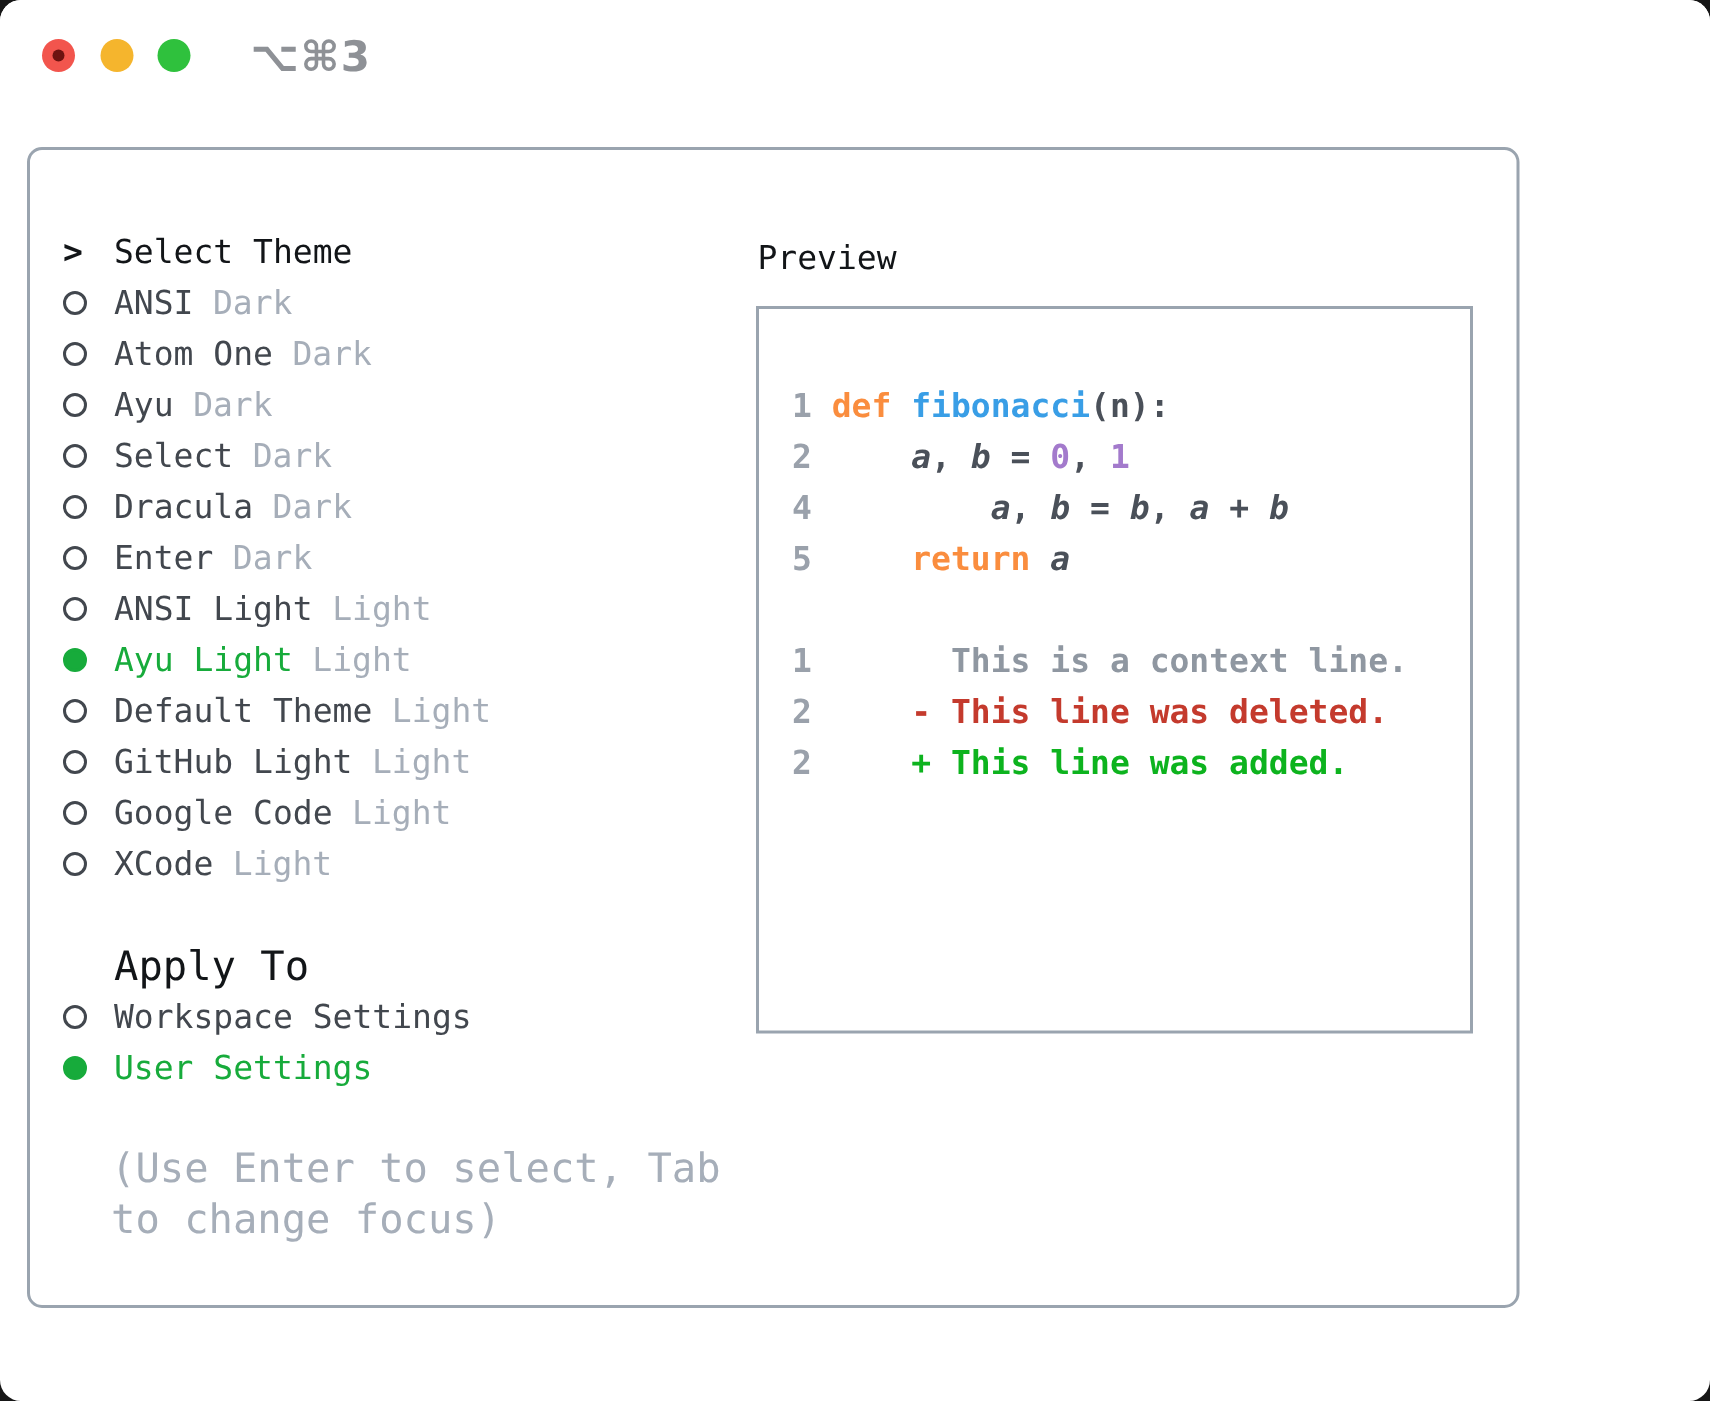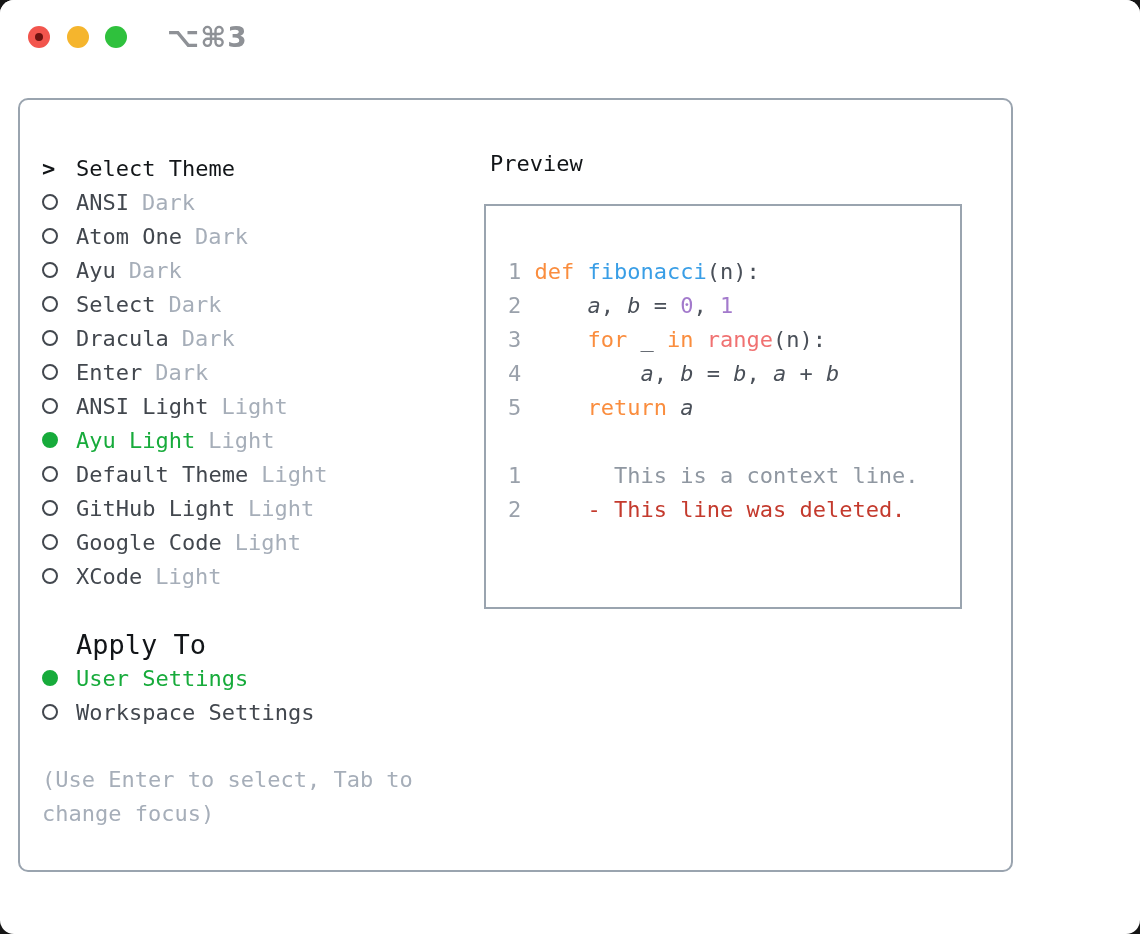--- a/index.html
+++ b/index.html
@@ -53,28 +53,29 @@
   .caret{font-weight:700;color:var(--header-black);font-size:22px;}
   .dot{width:16px;height:16px;border-radius:50%;border:2px solid var(--text-primary);background:transparent;}
   .dot.sel{border-color:var(--accent-green);background:var(--accent-green);}
   .hdr{font-size:22px;font-weight:400;color:var(--header-black);}
   .left{position:absolute;left:22px;top:51px;width:440px;font-size:22px;}
   .item-name{color:var(--text-primary);}
   .item-name.sel{color:var(--accent-green);}
   .variant{color:var(--text-muted);margin-left:13px;}
   .apply-label{font-size:27px;color:var(--header-black);}
   .hint{
-    width:432px;font-size:22px;line-height:34px;color:var(--text-muted);
+    width:432px;font-size:27px;line-height:34px;color:var(--text-muted);
     word-break:normal;
+    margin-left:32px;
   }
   
-  .preview-title{position:absolute;left:470px;top:51px;height:34px;display:flex;align-items:flex-start;}
+  .preview-title{position:absolute;left:485px;top:51px;height:34px;display:flex;align-items:flex-end;}
   .preview-box{
-    position:absolute;left:464px;top:104px;width:478px;height:405px;
-    border:2px solid var(--border);background:#ffffff;
+    position:absolute;left:484px;top:104px;width:478px;height:485px;
+    border:2px solid var(--border);background:#ffffff;font-weight:bold;
   }
   .code{padding:49px 0 0 22px;}
   .pline{height:34px;line-height:34px;font-size:22px;white-space:pre;}
   .t-num{color:var(--line-number);}
   .t-kw{color:var(--syntax-keyword);}
   .t-fn{color:var(--syntax-function);}
   .t-rng{color:var(--syntax-special);}
   .t-const{color:var(--syntax-constant);}
   .t-fg{color:var(--syntax-foreground);}
   .t-var{color:var(--syntax-foreground);font-style:italic;}
@@ -116,37 +117,37 @@
           <div class="row"><span class="marker"><span class="dot"></span></span><span class="item-name">GitHub Light</span><span class="variant">Light</span></div>
           <div class="row"><span class="marker"><span class="dot"></span></span><span class="item-name">Google Code</span><span class="variant">Light</span></div>
           <div class="row"><span class="marker"><span class="dot"></span></span><span class="item-name">XCode</span><span class="variant">Light</span></div>
         </div>
       <div class="row"></div>
       <div class="row">
         <span class="marker"></span>
         <span class="apply-label">Apply To</span>
       </div>
       <div id="apply-items">
+          <div class="row"><span class="marker"><span class="dot"></span></span><span class="item-name">Workspace Settings</span></div>
           <div class="row"><span class="marker"><span class="dot sel"></span></span><span class="item-name sel">User Settings</span></div>
-          <div class="row"><span class="marker"><span class="dot"></span></span><span class="item-name">Workspace Settings</span></div>
         </div>
       <div class="row"></div>
       <div class="hint">(Use Enter to select, Tab to change focus)</div>
     </div>
 
     <div class="preview-title">
       <span class="hdr">Preview</span>
     </div>
     <div class="preview-box">
       <div class="code" id="preview-lines">
           <div class="pline"><span class="t-num">1 </span><span class="t-kw">def </span><span class="t-fn">fibonacci</span><span class="t-fg">(n):</span></div>
           <div class="pline"><span class="t-num">2 </span><span class="t-fg">    </span><span class="t-var">a</span><span class="t-fg">, </span><span class="t-var">b</span><span class="t-fg"> = </span><span class="t-const">0</span><span class="t-fg">, </span><span class="t-const">1</span></div>
-          <div class="pline"><span class="t-num">3 </span><span class="t-fg">    </span><span class="t-kw">for</span><span class="t-fg"> _ </span><span class="t-kw">in</span><span class="t-fg"> </span><span class="t-rng">range</span><span class="t-fg">(n):</span></div>
           <div class="pline"><span class="t-num">4 </span><span class="t-fg">        </span><span class="t-var">a</span><span class="t-fg">, </span><span class="t-var">b</span><span class="t-fg"> = </span><span class="t-var">b</span><span class="t-fg">, </span><span class="t-var">a</span><span class="t-fg"> + </span><span class="t-var">b</span></div>
           <div class="pline"><span class="t-num">5 </span><span class="t-fg">    </span><span class="t-kw">return</span><span class="t-fg"> </span><span class="t-var">a</span></div>
           <div class="pline"></div>
           <div class="pline"><span class="t-num">1 </span><span class="t-ctx">      This is a context line.</span></div>
           <div class="pline"><span class="t-num">2 </span><span class="t-fg">    </span><span class="t-del">- This line was deleted.</span></div>
+          <div class="pline"><span class="t-num">2 </span><span class="t-fg">    </span><span class="t-add">+ This line was added.</span></div>
         </div>
     </div>
 
   </div>
 </div>
 
 </body></html>

